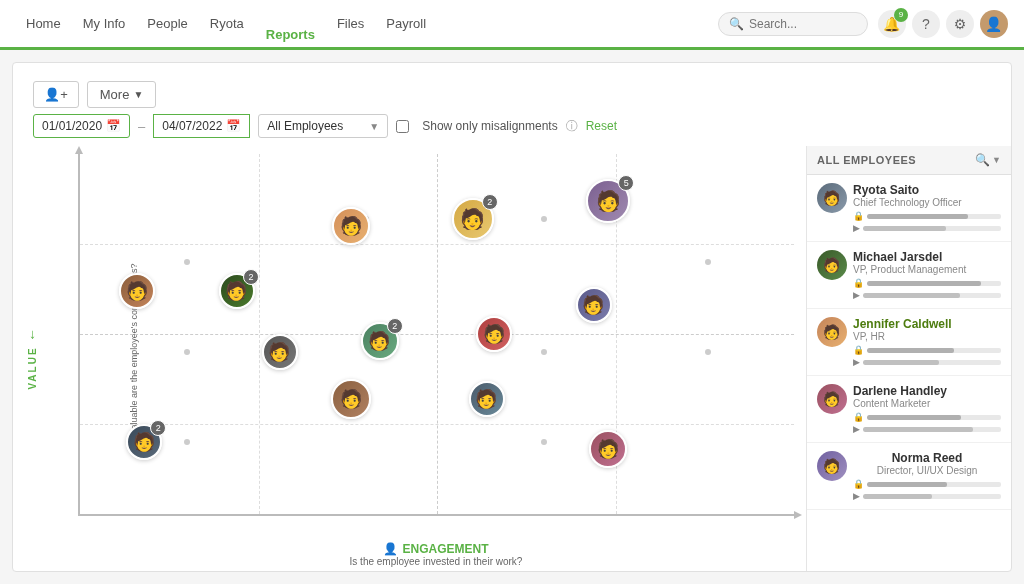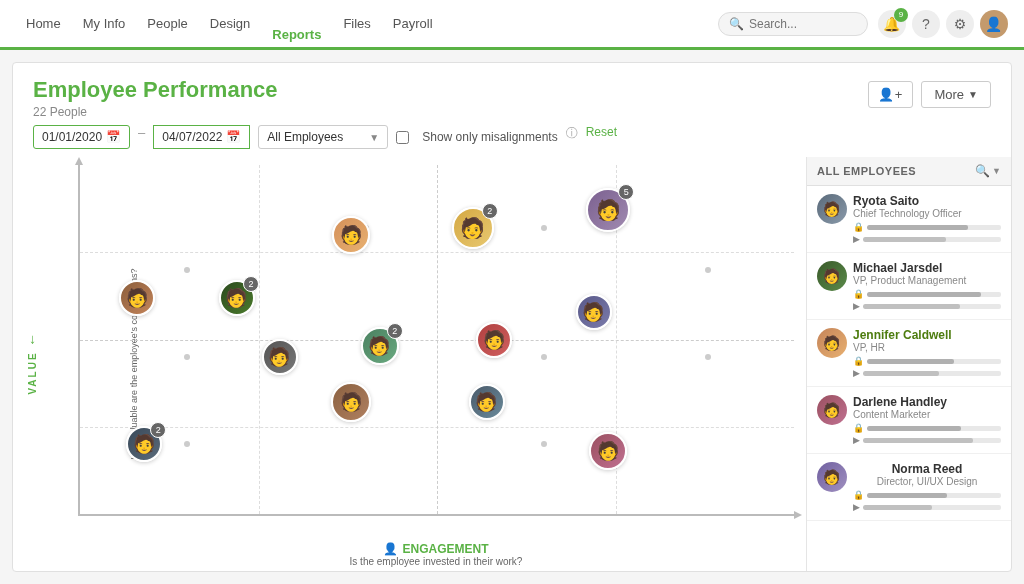--- a/index.html
+++ b/index.html
@@ -6,21 +6,21 @@
     body { font-family: -apple-system, BlinkMacSystemFont, 'Segoe UI', sans-serif; background: #f5f5f5; width: 1024px; height: 584px; overflow: hidden; font-size: 13px; color: #333; }
   </style>
 </head>
 <body>
 
 <div style="background:#fff; border-bottom:3px solid #5ab245; height:50px; display:flex; align-items:center; padding:0 16px; gap:2px;">
 
   <a style="padding:6px 10px;color:#555;text-decoration:none;font-size:13px;cursor:pointer;">Home</a>
   <a style="padding:6px 10px;color:#555;text-decoration:none;font-size:13px;cursor:pointer;">My Info</a>
   <a style="padding:6px 10px;color:#555;text-decoration:none;font-size:13px;cursor:pointer;">People</a>
-  <a style="padding:6px 10px;color:#555;text-decoration:none;font-size:13px;cursor:pointer;">Design</a>
+  <a style="padding:6px 10px;color:#555;text-decoration:none;font-size:13px;cursor:pointer;">Ryota</a>
   <a style="padding:6px 10px;color:#5ab245;text-decoration:none;font-size:13px;font-weight:600;cursor:pointer;border-bottom:2px solid #5ab245;margin-top:24px;">Reports</a>
   <a style="padding:6px 10px;color:#555;text-decoration:none;font-size:13px;cursor:pointer;">Files</a>
   <a style="padding:6px 10px;color:#555;text-decoration:none;font-size:13px;cursor:pointer;">Payroll</a>
 
   <div style="flex:1;"></div>
 
   <div style="display:flex;align-items:center;background:#f5f5f5;border:1px solid #ddd;border-radius:16px;padding:4px 10px;gap:5px;width:150px;">
     <span style="color:#aaa;font-size:12px;">🔍</span>
     <input type="text" placeholder="Search..." style="border: none; background: transparent; outline: none; font-size: 12px; color: rgb(136, 136, 136); width: 100%;">
   </div>
@@ -30,36 +30,32 @@
     <span style="position:absolute;top:-2px;right:-2px;background:#5ab245;color:#fff;border-radius:50%;width:14px;height:14px;font-size:8px;display:flex;align-items:center;justify-content:center;">9</span>
   </div>
   <div style="width:28px;height:28px;border-radius:50%;background:#eee;display:flex;align-items:center;justify-content:center;cursor:pointer;font-size:14px;color:#666;margin-left:4px;">?</div>
   <div style="width:28px;height:28px;border-radius:50%;background:#eee;display:flex;align-items:center;justify-content:center;cursor:pointer;font-size:14px;color:#666;margin-left:4px;">⚙</div>
   <div style="width:28px;height:28px;border-radius:50%;background:#c49a6c;display:flex;align-items:center;justify-content:center;cursor:pointer;font-size:14px;color:#fff;margin-left:4px;">👤</div>
 </div>
 
 <div style="background:#fff;margin:12px;border-radius:4px;border:1px solid #e0e0e0;height:calc(584px - 74px);display:flex;flex-direction:column;overflow:hidden;">
 
   <div style="padding:14px 20px 6px;display:flex;align-items:flex-start;justify-content:space-between;">
-    <div>
-      <div style="color:#5ab245;font-size:22px;font-weight:600;">Employee Performance</div>
-      <div style="color:#888;font-size:12px;margin-top:2px;">22 People</div>
-    </div>
     <div style="display:flex;gap:8px;margin-top:4px;">
       <button style="padding:5px 10px;border:1px solid #ccc;background:#fff;border-radius:3px;cursor:pointer;font-size:13px;display:flex;align-items:center;gap:4px;color:#555;">
         <span>👤+</span>
       </button>
       <button style="padding:5px 12px;border:1px solid #ccc;background:#fff;border-radius:3px;cursor:pointer;font-size:13px;display:flex;align-items:center;gap:4px;color:#555;">
         <span>More</span>
         <span style="font-size:10px;">▼</span>
       </button>
     </div>
   </div>
 
-  <div style="padding:0 20px 8px;display:flex;gap:8px;">
+  <div style="padding:0 20px 8px;display:flex;align-items:center;gap:8px;">
     <div style="display:flex;align-items:center;border:1px solid #5ab245;border-radius:3px;padding:4px 8px;font-size:12px;gap:4px;color:#333;background:#fff;cursor:pointer;">
       <span>01/01/2020</span>
       <span style="color:#5ab245;font-size:12px;">📅</span>
     </div>
     <span style="color:#999;">–</span>
     <div style="display:flex;align-items:center;border:1px solid #5ab245;border-radius:0;padding:4px 8px;font-size:12px;gap:4px;color:#333;background:#fff;cursor:pointer;">
       <span>04/07/2022</span>
       <span style="color:#5ab245;font-size:12px;">📅</span>
     </div>
     <div style="border:1px solid #ccc;border-radius:3px;padding:4px 8px;font-size:12px;display:flex;align-items:center;gap:4px;color:#333;background:#fff;cursor:pointer;min-width:130px;">

